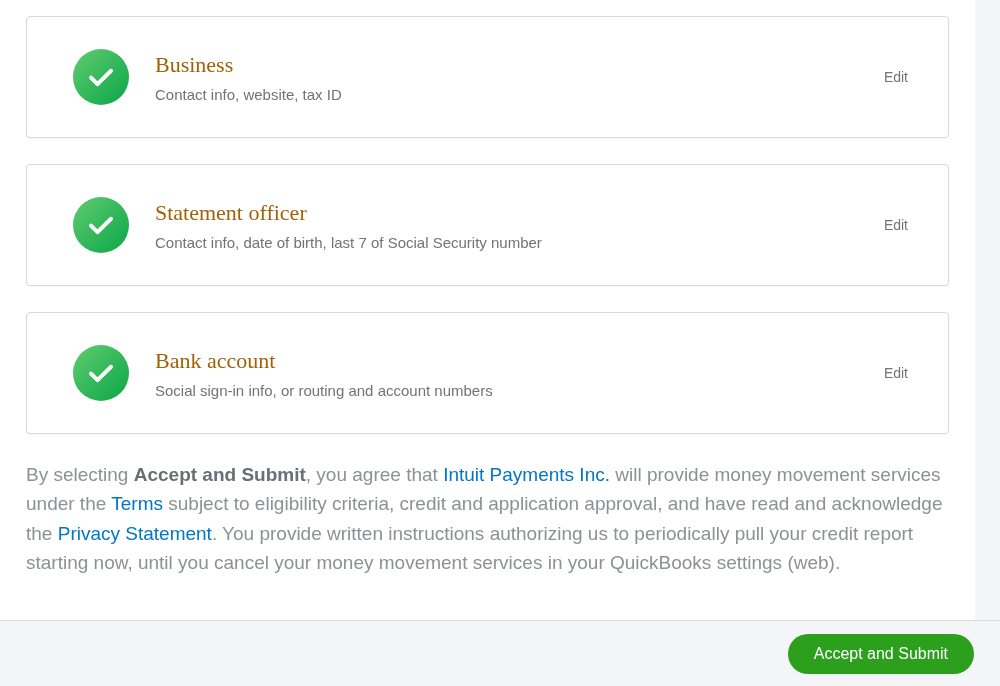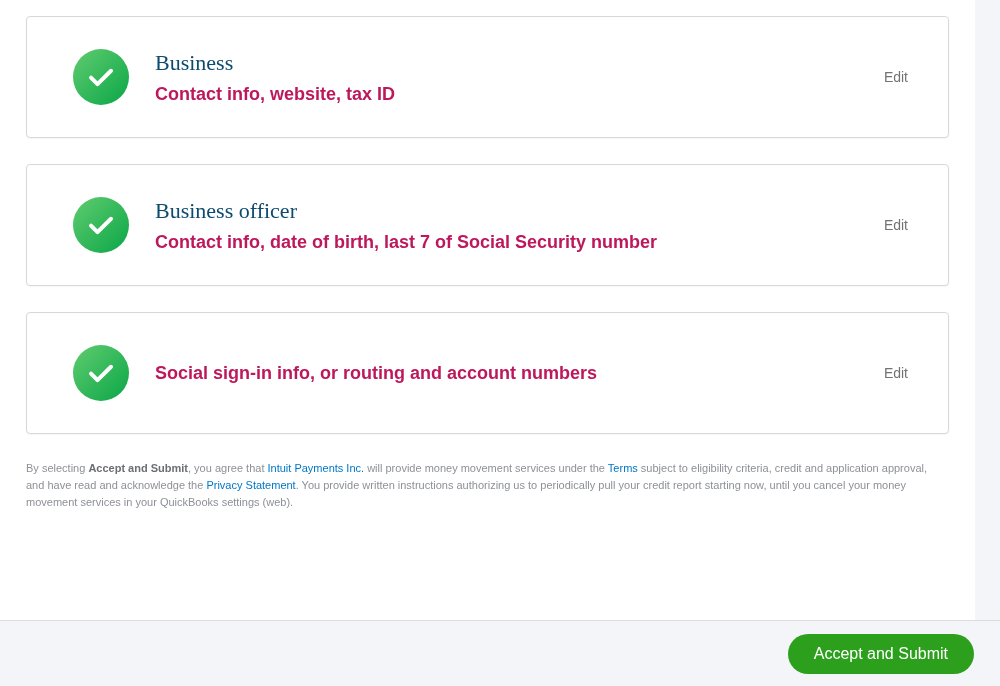--- a/index.html
+++ b/index.html
@@ -45,38 +45,38 @@
     .check-circle svg {
       width: 30px;
       height: 30px;
     }
     .card-content {
       flex: 1;
     }
     .card-title {
       font-size: 22px;
       font-weight: 400;
-      color: #0c4a6e;
+      color: #a16207;
       font-family: Georgia, "Times New Roman", serif;
       margin-bottom: 8px;
     }
     .card-sub {
-      font-size: 18px;
-      color: #be185d;
-      font-weight: 700;
+      font-size: 15px;
+      color: #737373;
+      font-weight: 400;
     }
     .edit-link {
       color: #737373;
       font-size: 14px;
       cursor: pointer;
       text-decoration: none;
       margin-right: 10px;
     }
     .disclosure {
-      font-size: 11px;
+      font-size: 19px;
       color: #8d9096;
       line-height: 1.55;
       margin-top: 8px;
       padding: 0 2px 0 0;
     }
     .disclosure .bold {
       font-weight: 600;
       color: #6b6e74;
     }
     .disclosure .link {
@@ -126,33 +126,34 @@
     <a class="edit-link">Edit</a>
   </div>
 
   <div class="card">
     <div class="check-circle">
       <svg viewBox="0 0 24 24" fill="none" stroke="#ffffff" stroke-width="3.2" stroke-linecap="round" stroke-linejoin="round">
         <polyline points="4 12.5 9.2 17.7 20 7"></polyline>
       </svg>
     </div>
     <div class="card-content">
-      <div class="card-title">Business officer</div>
+      <div class="card-title">Statement officer</div>
       <div class="card-sub">Contact info, date of birth, last 7 of Social Security number</div>
     </div>
     <a class="edit-link">Edit</a>
   </div>
 
   <div class="card">
     <div class="check-circle">
       <svg viewBox="0 0 24 24" fill="none" stroke="#ffffff" stroke-width="3.2" stroke-linecap="round" stroke-linejoin="round">
         <polyline points="4 12.5 9.2 17.7 20 7"></polyline>
       </svg>
     </div>
     <div class="card-content">
+      <div class="card-title">Bank account</div>
       <div class="card-sub">Social sign-in info, or routing and account numbers</div>
     </div>
     <a class="edit-link">Edit</a>
   </div>
 
   <div class="disclosure">
     <span>By selecting </span><span class="bold">Accept and Submit</span><span>, you agree that </span><span class="link">Intuit Payments Inc.</span><span> will provide money movement services under the </span><span class="link">Terms</span><span> subject to eligibility criteria, credit and application approval, and have read and acknowledge the </span><span class="link">Privacy Statement</span><span>. You provide written instructions authorizing us to periodically pull your credit report starting now, until you cancel your money movement services in your QuickBooks settings (web).</span>
   </div>
 
 </div>

